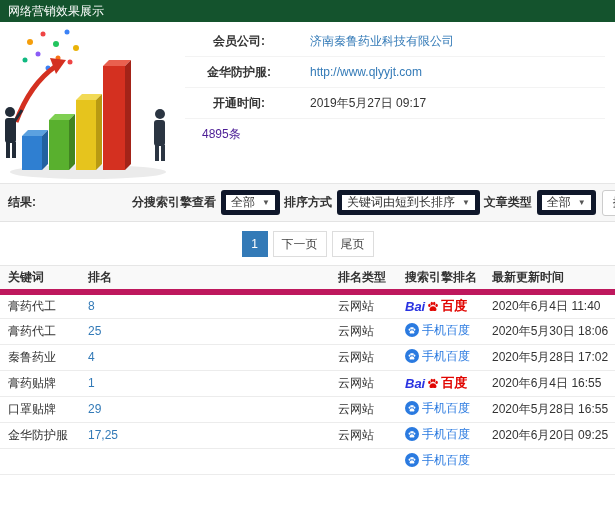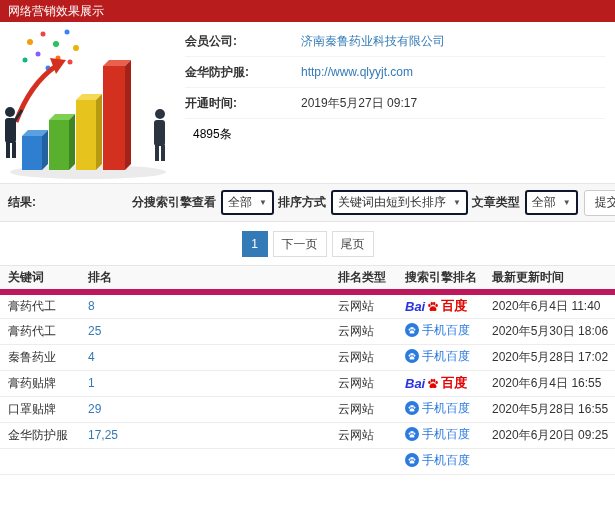--- a/index.html
+++ b/index.html
@@ -5,43 +5,43 @@
   * { box-sizing: border-box; }
   html,body { margin:0; padding:0; }
   body {
     width:615px; height:520px; overflow:hidden;
     background:#fff; color:#333;
     font-family:"Liberation Sans","DejaVu Sans",sans-serif;
     font-size:12px;
   }
   
   .topbar {
-    height:22px; line-height:22px; background:#b91c1c; color:#fff;
+    height:22px; line-height:22px; background:#14532d; color:#fff;
     padding:0 8px; font-size:12px;
   }
   
   .info-section { display:flex; height:162px; border-bottom:1px solid #e6e6e6; }
   .illustration { width:185px; position:relative; flex:0 0 185px; }
   .info-list { flex:1; padding:4px 10px 0 0; }
   .info-row { display:flex; align-items:center; height:31px; border-bottom:1px solid #f3f3f3; }
   .info-row:last-child { border-bottom:none; }
-  .info-label { width:108px; text-align:left; font-weight:bold; color:#333; flex:0 0 108px; }
-  .info-value { margin-left:8px; }
+  .info-label { width:108px; text-align:center; font-weight:bold; color:#333; flex:0 0 108px; }
+  .info-value { margin-left:17px; }
   a.link, .link { color:#337ab7; text-decoration:none; cursor:pointer; }
-  .red { color:#000000; }
+  .red { color:#4c1d95; }
   
   .results-bar {
     height:38px; background:#f7f7f7;
     border-bottom:1px solid #e3e3e3;
     display:flex; align-items:center; padding:0 8px; white-space:nowrap;
   }
   .results-label { font-weight:bold; margin-right:92px; }
   .filter-label { font-weight:bold; margin:0 5px 0 4px; }
   .select {
-    background:#fff; border:2px solid #0f172a; border-radius:3px;
+    background:#fff; border:5px solid #0f172a; border-radius:3px;
     height:25px; display:inline-flex; align-items:center;
     padding:0 5px; cursor:pointer;
   }
   .select .caret { font-size:8px; color:#555; margin-left:7px; }
   .btn-submit {
     height:26px; padding:0 10px; margin-left:6px;
     background:#fff; border:1px solid #ccc; border-radius:3px;
     font-size:12px; color:#333; cursor:pointer;
     font-family:"Liberation Sans","DejaVu Sans",sans-serif;
   }

